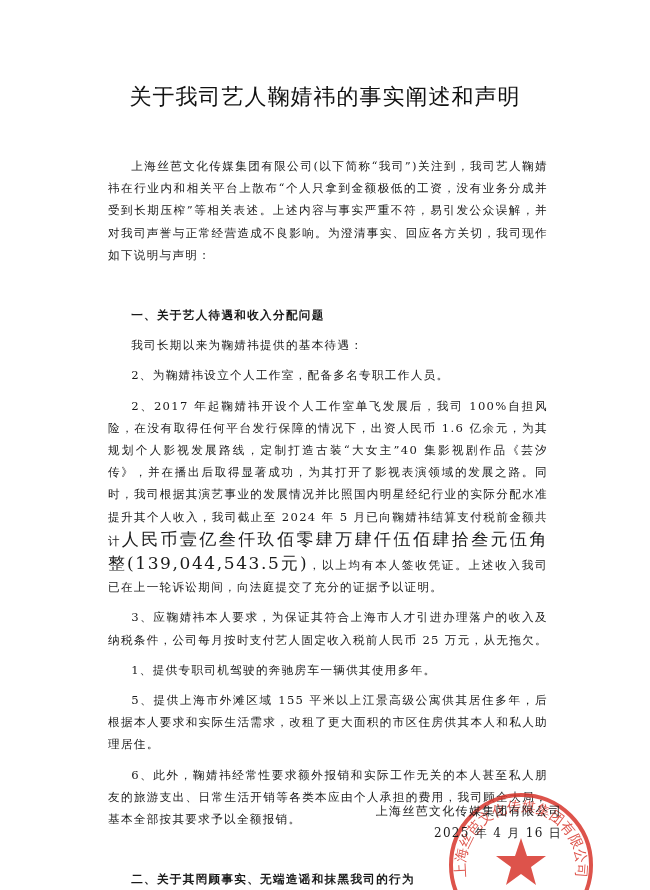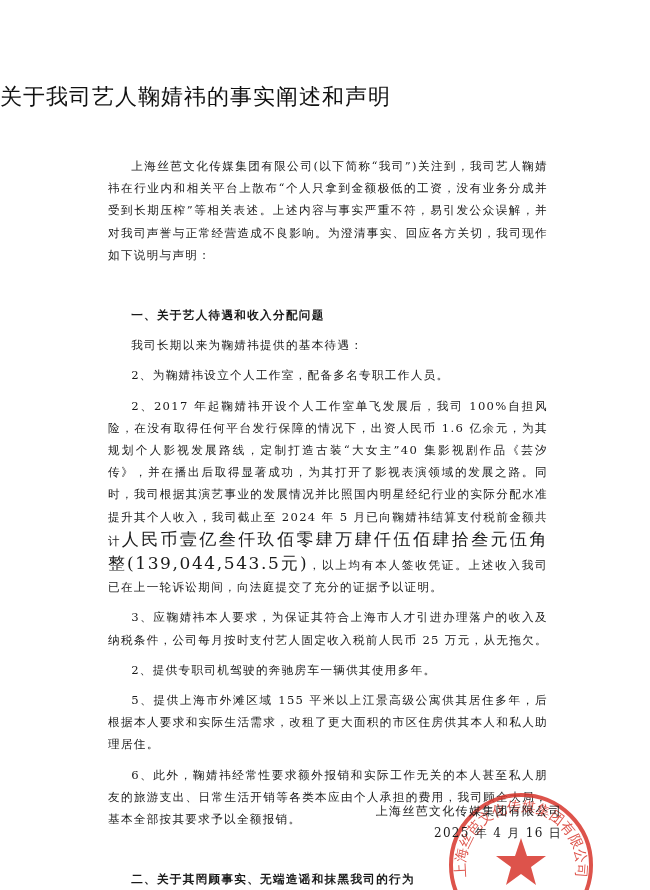--- a/index.html
+++ b/index.html
@@ -3,21 +3,21 @@
 <meta charset="utf-8">
 <style>
   html, body { margin: 0; padding: 0; background: #ffffff; }
   body {
     width: 650px; height: 890px; position: relative; overflow: hidden;
     font-family: "DejaVu Serif", "Liberation Serif", serif;
     color: #1a1a1a;
   }
   .page { position: absolute; left: 0; top: 0; width: 650px; height: 890px; }
   .title {
-    position: absolute; left: 0; top: 82px; width: 650px; 
+    position: absolute; left: 0; top: 82px; width: 650px; text-align: center;
     font-family: "DejaVu Sans", "Liberation Sans", sans-serif;
     font-size: 22px; letter-spacing: 1px; color: #111;
   }
   .body-text {
     position: absolute; left: 100px; top: 147px; width: 456px;
     font-size: 11.6px; line-height: 22.2px; letter-spacing: 1.3px;
     text-align: justify; text-justify: inter-character;
   }
   .body-text p { margin: 8px; text-indent: 2em; }
   .body-text .gap { height: 22px; }
@@ -40,21 +40,21 @@
 
   <div class="body-text">
     <p>上海丝芭文化传媒集团有限公司(以下简称“我司”)关注到，我司艺人鞠婧祎在行业内和相关平台上散布“个人只拿到金额极低的工资，没有业务分成并受到长期压榨”等相关表述。上述内容与事实严重不符，易引发公众误解，并对我司声誉与正常经营造成不良影响。为澄清事实、回应各方关切，我司现作如下说明与声明：</p>
     <div class="gap"></div>
 
     <p class="heading">一、关于艺人待遇和收入分配问题</p>
     <p>我司长期以来为鞠婧祎提供的基本待遇：</p>
     <p>2、为鞠婧祎设立个人工作室，配备多名专职工作人员。</p>
     <p><span>2、2017 年起鞠婧祎开设个人工作室单飞发展后，我司 100%自担风险，在没有取得任何平台发行保障的情况下，出资人民币 1.6 亿余元，为其规划个人影视发展路线，定制打造古装“大女主”40 集影视剧作品《芸汐传》，并在播出后取得显著成功，为其打开了影视表演领域的发展之路。同时，我司根据其演艺事业的发展情况并比照国内明星经纪行业的实际分配水准提升其个人收入，我司截止至 2024 年 5 月已向鞠婧祎结算支付税前金额共计</span><span class="big-amount">人民币壹亿叁仟玖佰零肆万肆仟伍佰肆拾叁元伍角整(139,044,543.5元)</span><span>，以上均有本人签收凭证。上述收入我司已在上一轮诉讼期间，向法庭提交了充分的证据予以证明。</span></p>
     <p>3、应鞠婧祎本人要求，为保证其符合上海市人才引进办理落户的收入及纳税条件，公司每月按时支付艺人固定收入税前人民币 25 万元，从无拖欠。</p>
-    <p>2、提供专职司机驾驶的奔驰房车一辆供其使用多年。</p>
+    <p>1、提供专职司机驾驶的奔驰房车一辆供其使用多年。</p>
     <p>5、提供上海市外滩区域 155 平米以上江景高级公寓供其居住多年，后根据本人要求和实际生活需求，改租了更大面积的市区住房供其本人和私人助理居住。</p>
     <p>6、此外，鞠婧祎经常性要求额外报销和实际工作无关的本人甚至私人朋友的旅游支出、日常生活开销等各类本应由个人承担的费用，我司顾全大局，基本全部按其要求予以全额报销。</p>
     <div class="gap"></div>
 
     <p class="heading">二、关于其罔顾事实、无端造谣和抹黑我司的行为</p>
     <p>鉴于鞠婧祎对于我司将其从素人培养成具有一定社会影响力的知名艺人，毫无最起码的感恩之心，反而在经纪合约有效性、艺人收入分配等多个方面罔顾事实、颠倒黑白，误导粉丝和社会公众，并向各大平台和商业品牌合作伙伴传播不实信息，持续抹黑公司，甚至引导不明真相的粉丝群体“网暴”我司。</p>
     <p>我司特此声明：将根据情况发展向媒体和社会公众陆续公布我司掌握的多方面证据，以击破鞠婧祎的谎言，回击其造谣抹黑的恶意行为。</p>
 
   </div>
 

